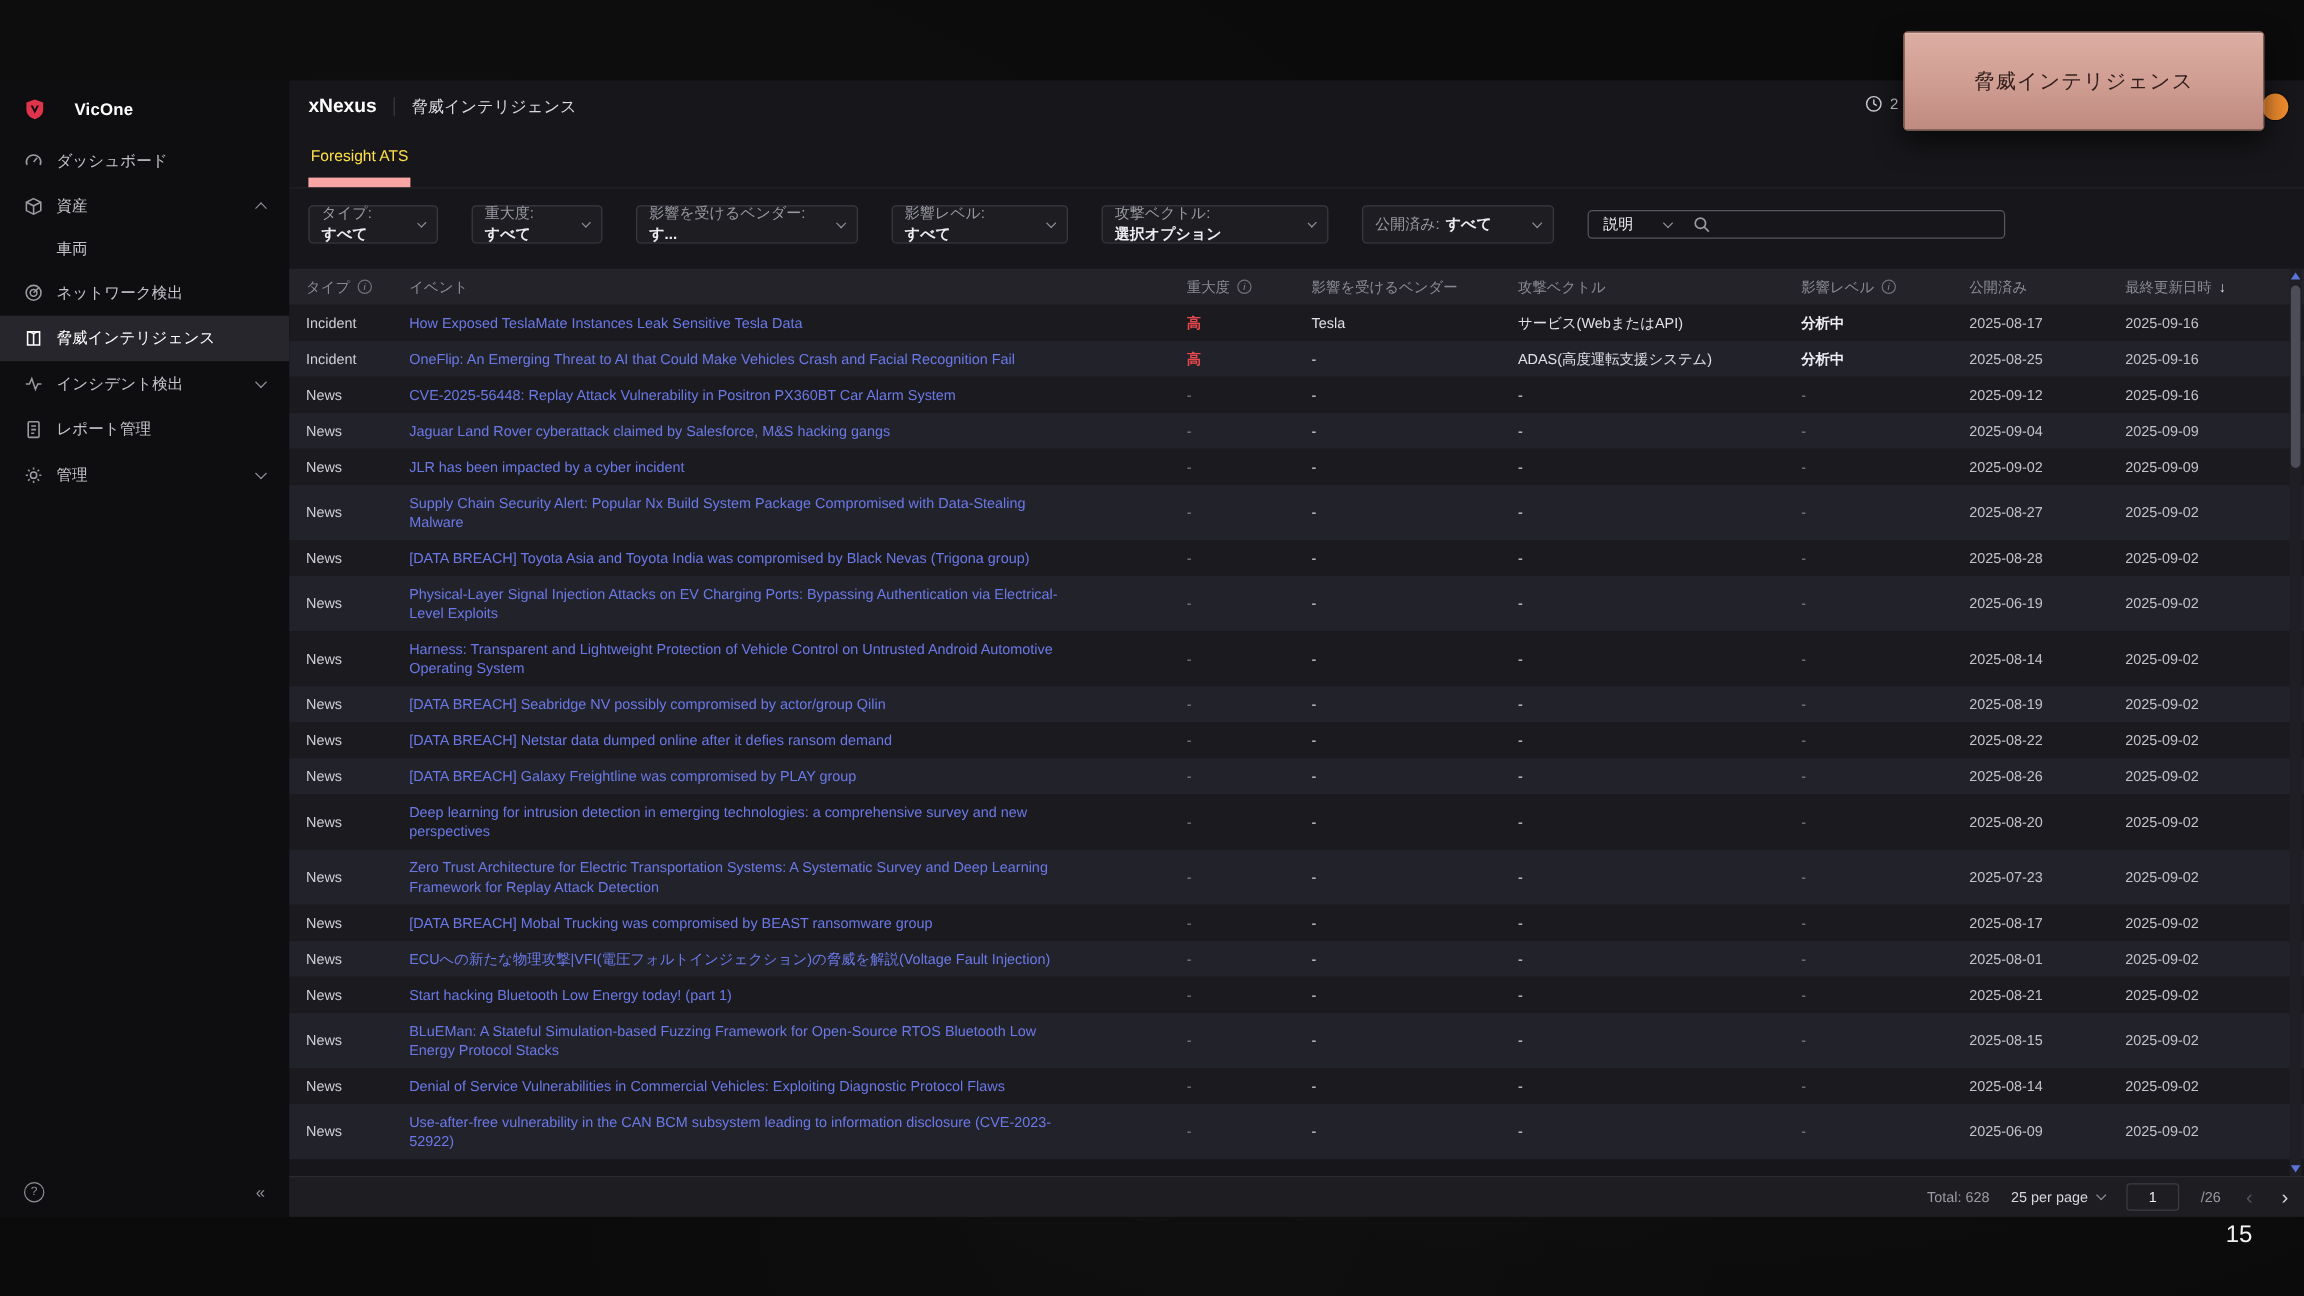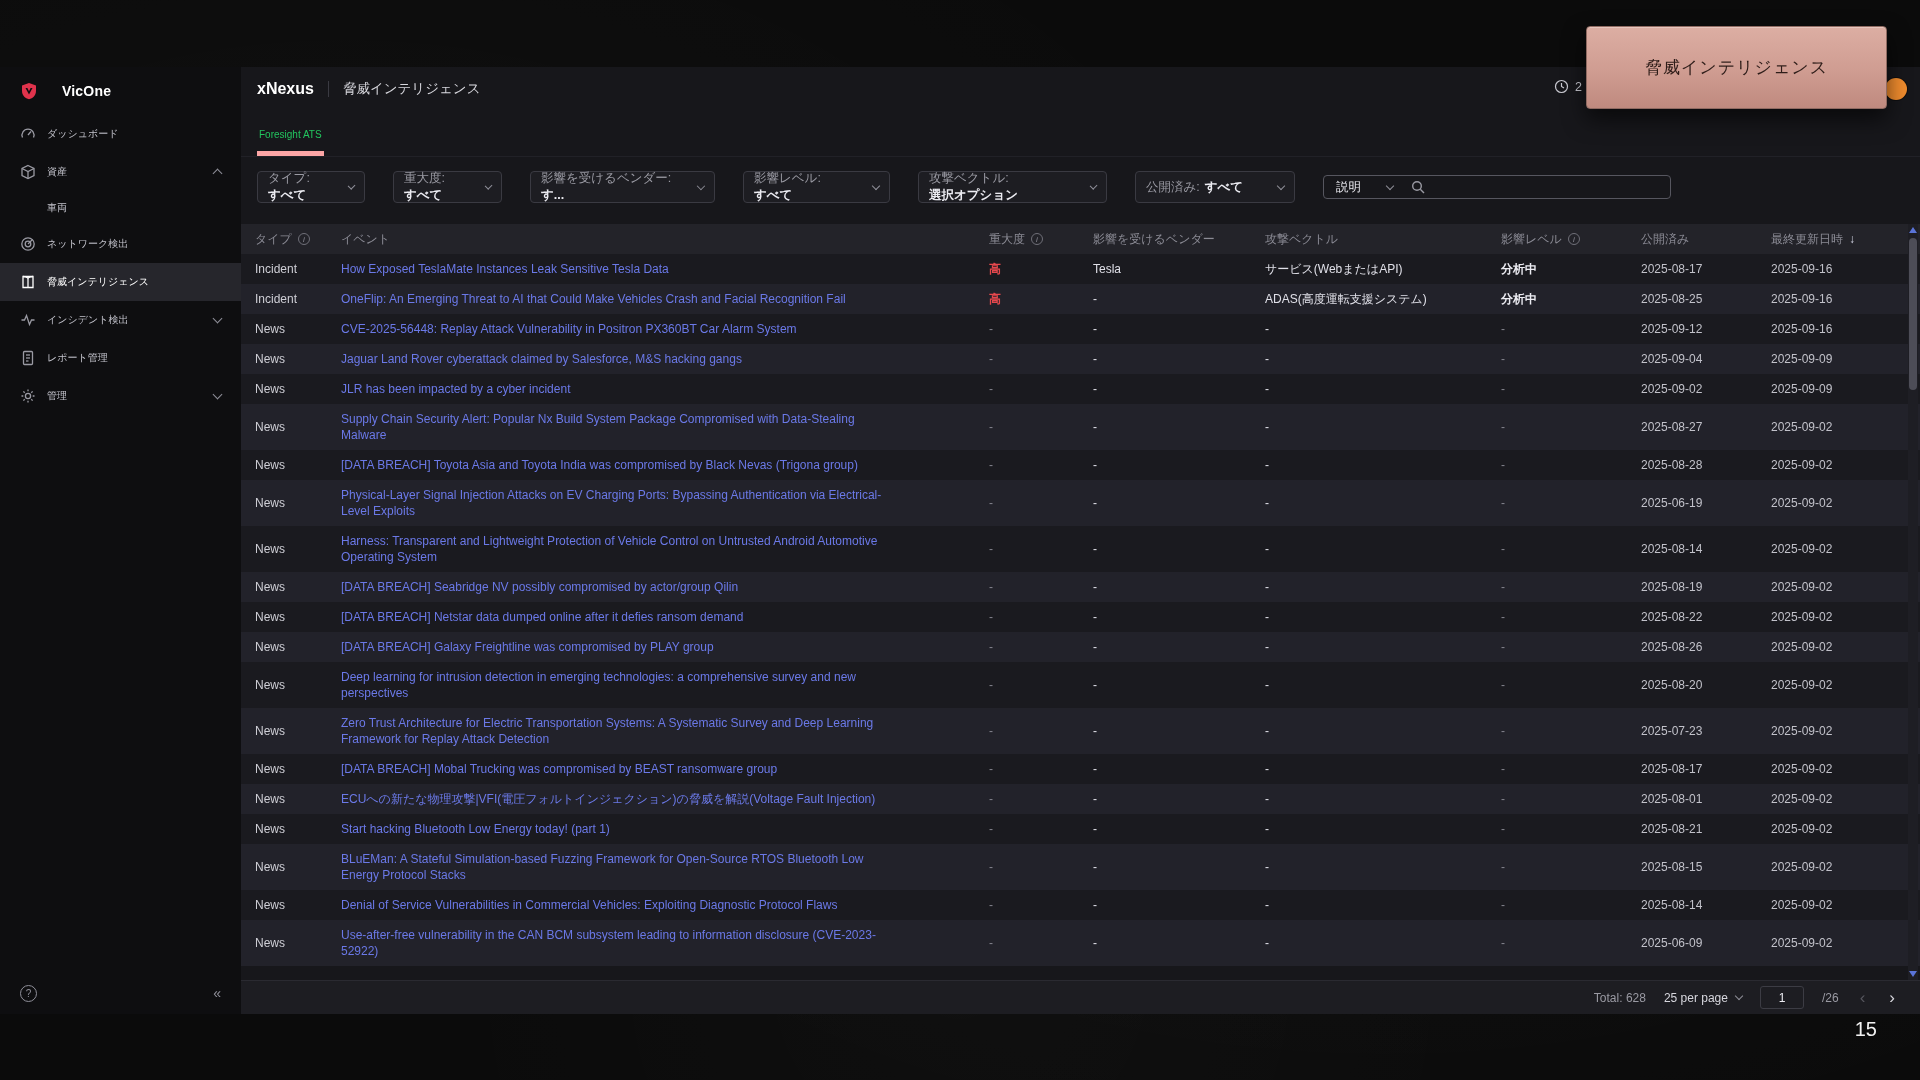--- a/index.html
+++ b/index.html
@@ -13,21 +13,21 @@
   }
 
   
   .app { position:absolute; top:67px; left:0; width:1920px; height:947px; background:#17171b; }
 
   
   .sidebar { position:absolute; left:0; top:0; width:241px; height:100%; background:#0e0e10; }
   .brand { height:48px; display:flex; align-items:center; gap:24px; padding:0 20px; }
   .brand-text { color:#fff; font-size:14px; font-weight:bold; letter-spacing:.2px; }
   .side-item { height:38px; display:flex; align-items:center; gap:11px; padding:0 20px;
-    color:#c3c3cc; font-size:10px; cursor:pointer; }
+    color:#c3c3cc; font-size:13px; cursor:pointer; }
   .side-item .sicon { width:16px; height:16px; display:inline-flex; color:#9a9aa3; flex:0 0 16px; }
   .side-item.active { background:#26262c; color:#fff; }
   .side-item.active .sicon { color:#fff; }
   .side-item.sub { padding-left:47px; height:34px; }
   .chev { width:7px; height:7px; border-right:1.5px solid #8f8f99; border-bottom:1.5px solid #8f8f99;
     transform:rotate(45deg); display:inline-block; margin-top:-3px; }
   .chev.up { transform:rotate(225deg); margin-top:3px; }
   .side-item .chev { margin-left:auto; }
   .side-footer { position:absolute; bottom:0; left:0; width:100%; height:42px; display:flex;
     align-items:center; justify-content:space-between; padding:0 20px; color:#8f8f99; }
@@ -41,21 +41,21 @@
   .app-name { color:#fff; font-size:16px; font-weight:bold; }
   .hdr-divider { width:1px; height:16px; background:#3a3a42; margin:0 14px; }
   .page-title { color:#d8d8de; font-size:13.5px; }
   .hdr-clock { position:absolute; right:338px; top:12px; display:flex; align-items:center; gap:6px;
     color:#c9c9d1; font-size:12.5px; cursor:pointer; }
   .avatar { position:absolute; right:13px; top:11px; width:22px; height:22px; border-radius:50%;
     background:#f08c2e; cursor:pointer; box-shadow:0 0 0 1px rgba(0,0,0,.4); }
 
   
   .tabbar { height:46px; padding:0 16px; display:flex; align-items:flex-end; border-bottom:1px solid #212127; }
-  .tab { color:#22c55e; font-size:10px; padding:10px 2px 11px; border-bottom:5px solid #fca5a5; cursor:pointer; }
+  .tab { color:#fde047; font-size:13px; padding:10px 2px 11px; border-bottom:8px solid #fca5a5; cursor:pointer; }
 
   
   .filters { margin:14px 16px 0; display:flex; gap:28px; align-items:center; }
   .filter { height:32px; background:#1d1d22; border:1px solid #3a3a42; border-radius:4px;
     display:flex; align-items:center; padding:0 10px; font-size:12.5px; cursor:pointer;
     justify-content:space-between; }
   .filter .chev { width:6px; height:6px; }
   .flabel { color:#9a9aa3; margin-right:5px; white-space:nowrap; }
   .fvalue { color:#ececf2; font-weight:bold; margin-right:10px; white-space:nowrap; }
   .w1{width:108px}.w2{width:109px}.w3{width:185px}.w4{width:147px}.w5{width:189px}.w6{width:160px}
@@ -87,21 +87,21 @@
     line-height:16px; cursor:pointer; }
   .sev-high { color:#e5484d; font-weight:bold; }
   .level-set { color:#ececf2; font-weight:bold; }
   .dash { color:#85858e; }
   .c-vendor, .c-vector { color:#e0e0e8; }
   .c-pub, .c-upd { color:#c2c2ca; }
 
   
   .footer { position:absolute; bottom:0; left:0; right:0; height:34px; background:#1d1d22;
     border-top:1px solid #2a2a31; display:flex; align-items:center; justify-content:flex-end;
-    gap:18px; padding-right:22px; font-size:12px; color:#9a9aa3; }
+    gap:18px; padding-right:10px; font-size:12px; color:#9a9aa3; }
   .perpage { display:flex; align-items:center; gap:8px; color:#d6d6dd; cursor:pointer;text-align:right; }
   .perpage .chev { width:6px; height:6px; }
   .pagebox { width:44px; height:23px; border:1px solid #3c3c44; border-radius:3px; color:#ececf2;
     display:flex; align-items:center; justify-content:center; cursor:text; }
   .pages { color:#9a9aa3; }
   .pgbtn { font-size:17px; line-height:1; cursor:pointer; padding:0 3px; }
   .pgbtn.prev { color:#55555e; }
   .pgbtn.next { color:#d6d6dd; }
 
   

